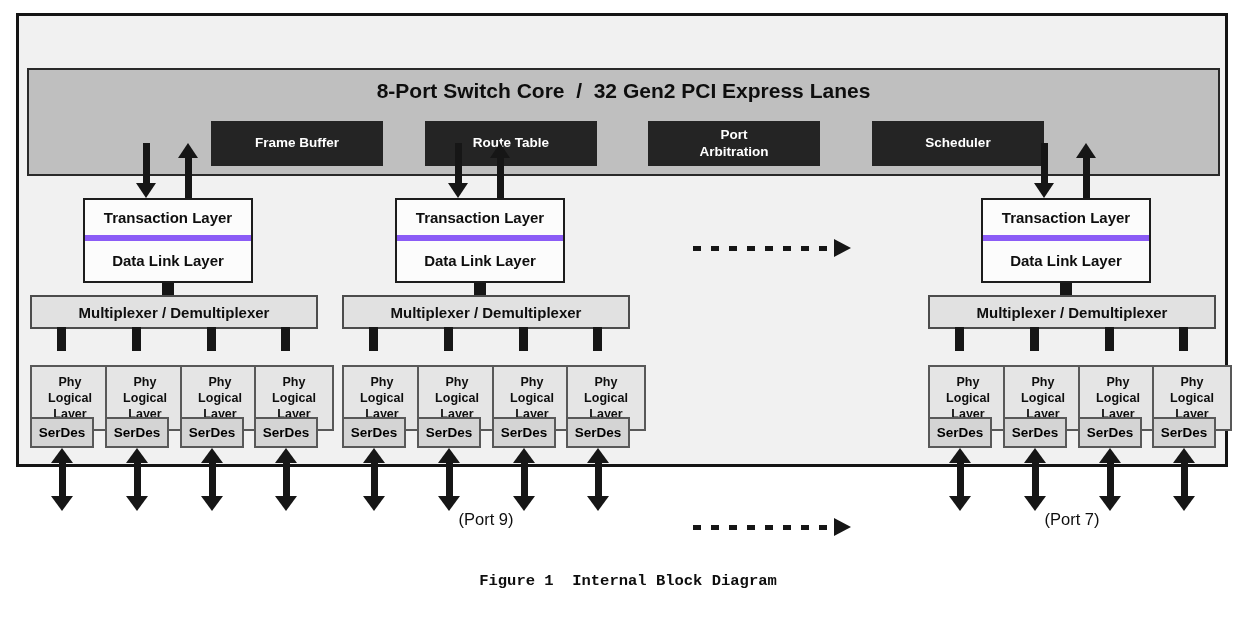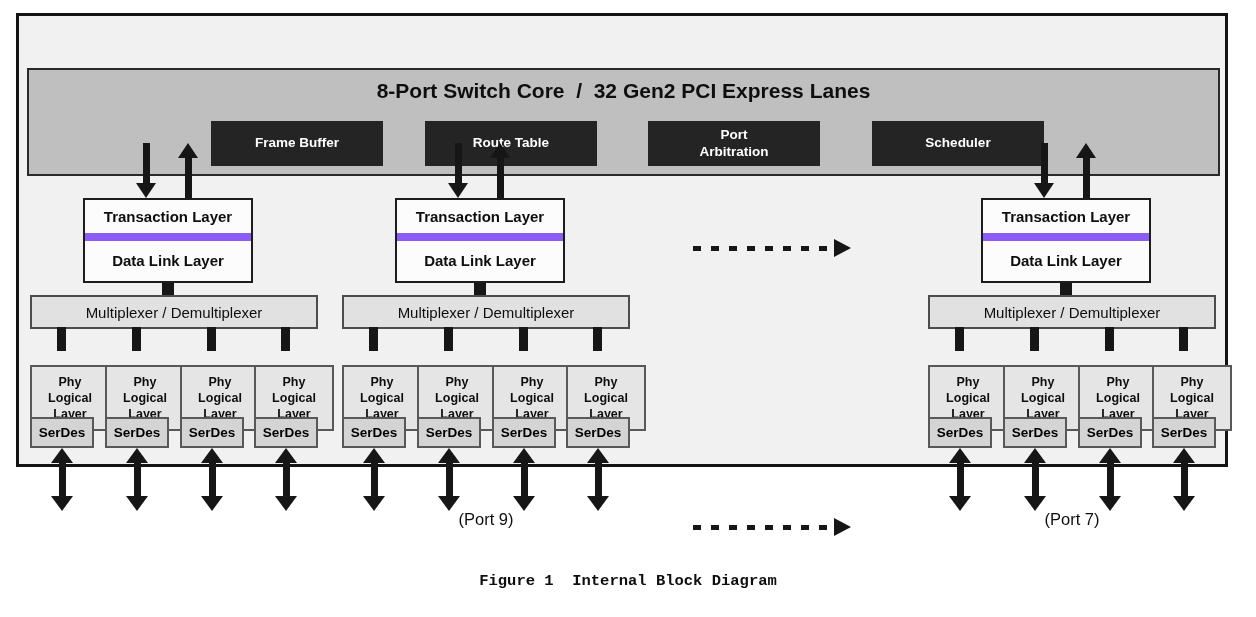--- a/index.html
+++ b/index.html
@@ -54,29 +54,29 @@
 
   
   .stack {
     position: absolute; left: 53px; top: 58px; width: 170px; height: 85px;
     background: #fcfcfc; border: 2px solid #1c1c1c;
   }
   .cell {
     height: 50%; display: flex; align-items: center; justify-content: center;
     font-weight: bold; font-size: 15px; color: #0e0e0e;
   }
-  .cell.topcell { border-bottom: 8px solid #8b5cf6; }
+  .cell.topcell { border-bottom: 6px solid #8b5cf6; }
 
   .conn1 { position: absolute; left: 132px; top: 143px; width: 12px; height: 14px; background: var(--ink); }
 
   .mux {
     position: absolute; left: 0; top: 155px; width: 288px; height: 34px;
     background: #e1e1e1; border: 2px solid #4c4c4c;
     display: flex; align-items: center; justify-content: center;
-    font-weight: normal; font-size: 15px; color: #0e0e0e;
+    font-weight: bold; font-size: 15px; color: #0e0e0e;
   }
 
   .pconn { position: absolute; top: 187px; width: 9px; height: 24px; background: var(--ink); }
   .pc0 { left: 27px; } .pc1 { left: 102px; } .pc2 { left: 177px; } .pc3 { left: 251px; }
 
   .phy {
     position: absolute; top: 225px; width: 80px; height: 66px;
     background: #e5e5e5; border: 2px solid #585858;
     display: flex; align-items: center; justify-content: center;
     text-align: center; font-weight: bold; font-size: 12.5px;

